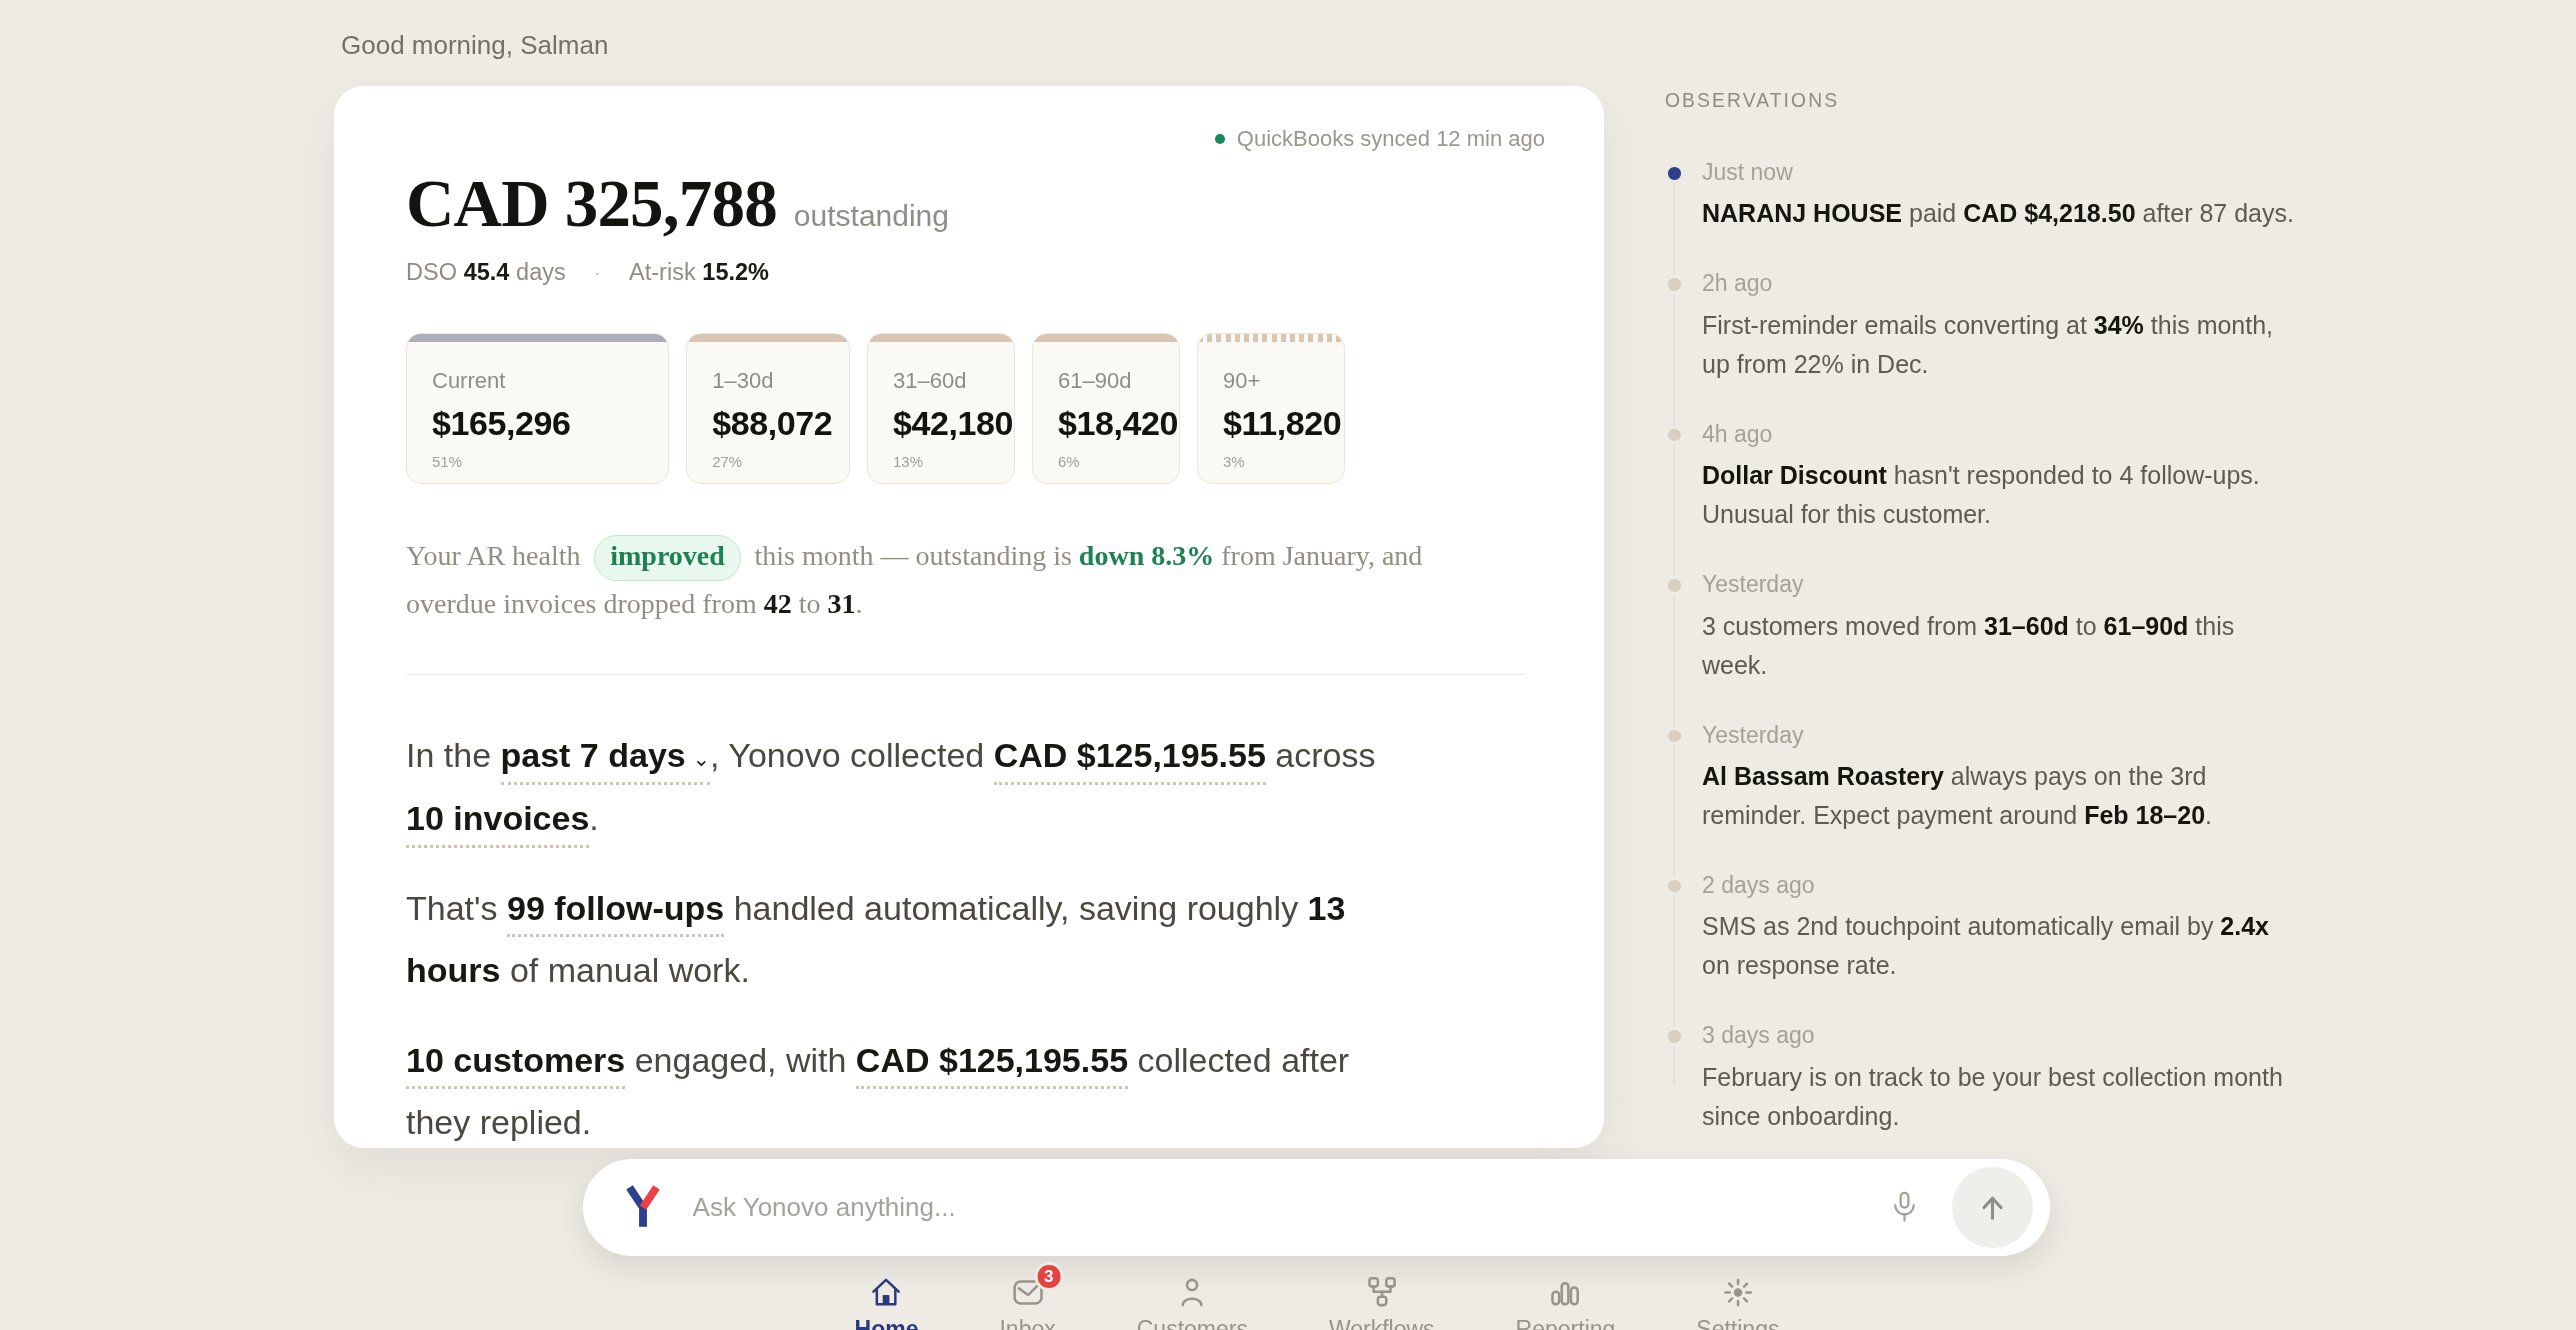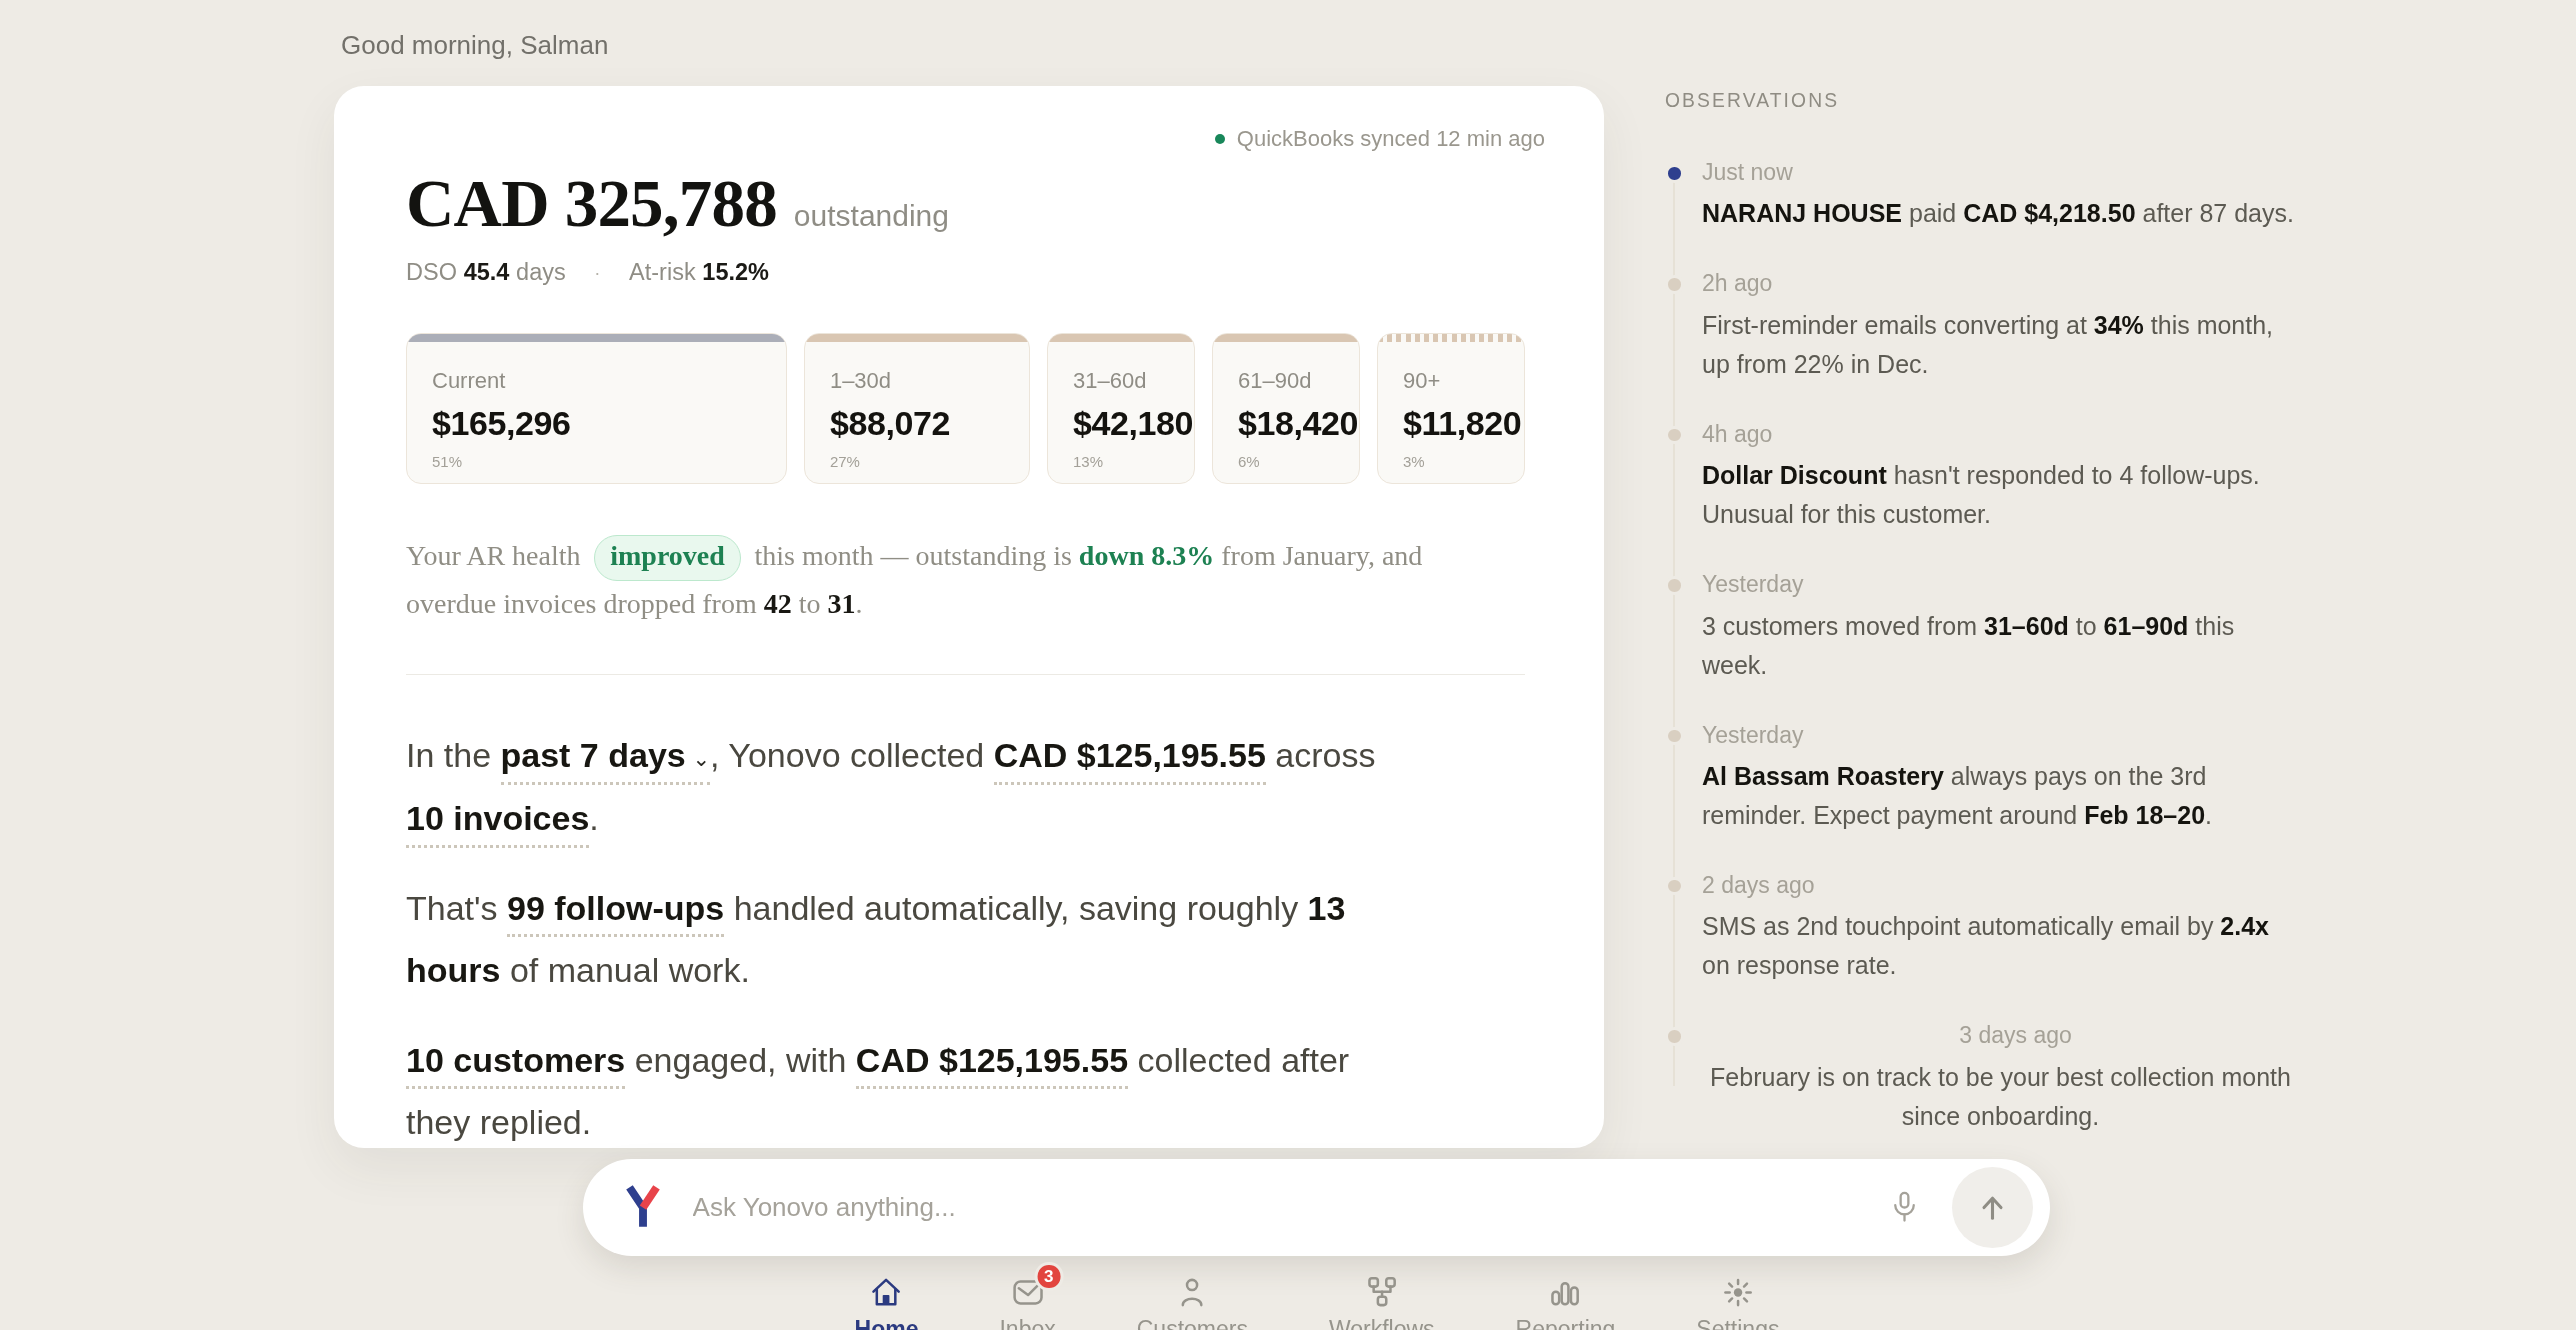--- a/index.html
+++ b/index.html
@@ -19,21 +19,21 @@
 
   .headline { display:flex; align-items:baseline; margin-top:34px; }
   .amount { font-family:"Liberation Serif","DejaVu Serif",serif; font-weight:700;
             font-size:67px; letter-spacing:-0.8px; color:#131310; }
   .amount-label { font-size:30px; color:#8f8d85; margin-left:17px; }
 
   .kpis { margin-top:17px; font-size:23.5px; color:#8f8d85; display:flex; align-items:center; }
   .kpis b { color:#1b1a16; font-weight:700; margin:0 6.7px; }
   .kpi-sep { color:#b5b2a9; margin:0 28.6px; font-size:18.5px; }
 
-  .buckets { margin-top:47px; display:flex; gap:17px; width:1119px; }
+  .buckets { margin-top:47px; display:flex; gap:17px; width:939px; }
   .bucket { flex-grow:var(--grow); flex-basis:0; min-width:148px; background:#faf9f6;
             border:1.7px solid #ece5da; border-radius:15px; overflow:hidden; position:relative;
             padding:34px 25px 25px; height:151px; }
   .bucket-accent { position:absolute; left:0; top:0; right:0; height:8.4px; }
   .bucket-label { font-size:22px; color:#8f8d85; }
   .bucket-amount { font-size:34px; font-weight:700; color:#14130f; letter-spacing:-0.4px; margin-top:10px; }
   .bucket-pct { font-size:15px; color:#a3a098; margin-top:10px; }
 
   .health { margin-top:49px; font-size:28px; line-height:1.66; color:#908e85; max-width:1084px;font-family:Liberation Serif, serif; }
   .divider { border:none; border-top:1.7px solid #eceae4; margin-top:47px; width:1119px; }
@@ -181,21 +181,21 @@
         <div class="obs-item" style="margin-bottom: 37px;">
           <span class="obs-dot" style="background: rgb(217, 207, 193);"></span>
           <div class="obs-time">Yesterday</div>
           <div class="obs-text"><span class="seg-bold">Al Bassam Roastery</span><span class="seg-plain"> always pays on the 3rd reminder. Expect payment around </span><span class="seg-bold">Feb 18–20</span><span class="seg-plain">.</span></div>
         </div>
         <div class="obs-item" style="margin-bottom: 37px;">
           <span class="obs-dot" style="background: rgb(217, 207, 193);"></span>
           <div class="obs-time">2 days ago</div>
           <div class="obs-text"><span class="seg-plain">SMS as 2nd touchpoint automatically email by </span><span class="seg-bold">2.4x</span><span class="seg-plain"> on response rate.</span></div>
         </div>
-        <div class="obs-item" style="margin-bottom: 37px; text-align: center;">
+        <div class="obs-item" style="margin-bottom: 37px;">
           <span class="obs-dot" style="background: rgb(217, 207, 193);"></span>
           <div class="obs-time">3 days ago</div>
           <div class="obs-text"><span class="seg-plain">February is on track to be your best collection month since onboarding.</span></div>
         </div>
       </div>
   </aside>
 
   <div class="askbar">
     <span class="logo">
       <svg width="42" height="45" viewBox="0 0 36 40" fill="none">

